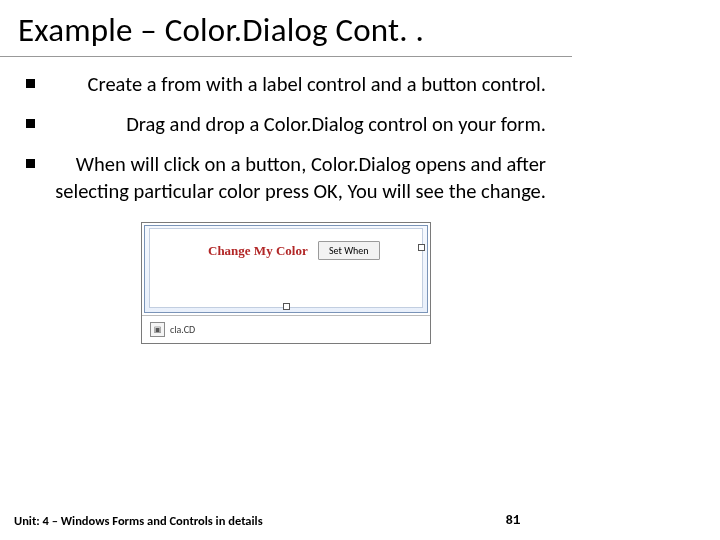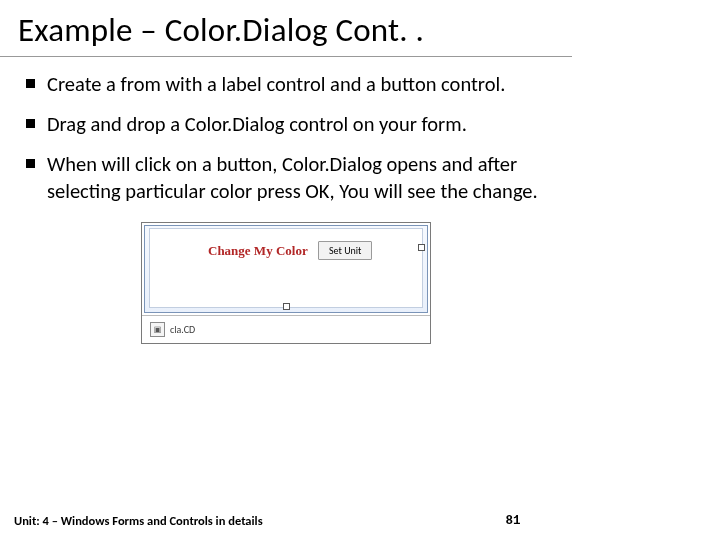--- a/index.html
+++ b/index.html
@@ -20,20 +20,21 @@
   }
   .title {
     font-size: 33px;
     font-weight: 400;
     padding: 10px 18px 6px 18px;
     border-bottom: 1px solid #999;
     letter-spacing: 0.2px;
   }
   .body {
     padding: 14px 26px 6px 26px;
+    text-align: right;
   }
   .bullet-row {
     display: flex;
     align-items: flex-start;
     margin-bottom: 14px;
     font-size: 20.5px;
     line-height: 1.28;
   }
   .bullet-mark {
     width: 9px;
@@ -204,21 +205,21 @@
       <div class="bullet-mark"></div>
       <div class="bullet-text">When will click on a button, Color.Dialog opens and after selecting particular color press OK, You will see the change.</div>
     </div>
 
     <div class="figure-area">
       <div class="figure">
 
         <div class="winform">
           <div class="wf-client">
             <div class="wf-label">Change My Color</div>
-            <div class="wf-button">Set Unit</div>
+            <div class="wf-button">Set When</div>
             <div class="wf-handle-r"></div>
             <div class="wf-handle-b"></div>
           </div>
         </div>
 
         <div class="tray">
           <div class="tray-icon">▣</div>
           <div class="tray-label">cla.CD</div>
         </div>
 

